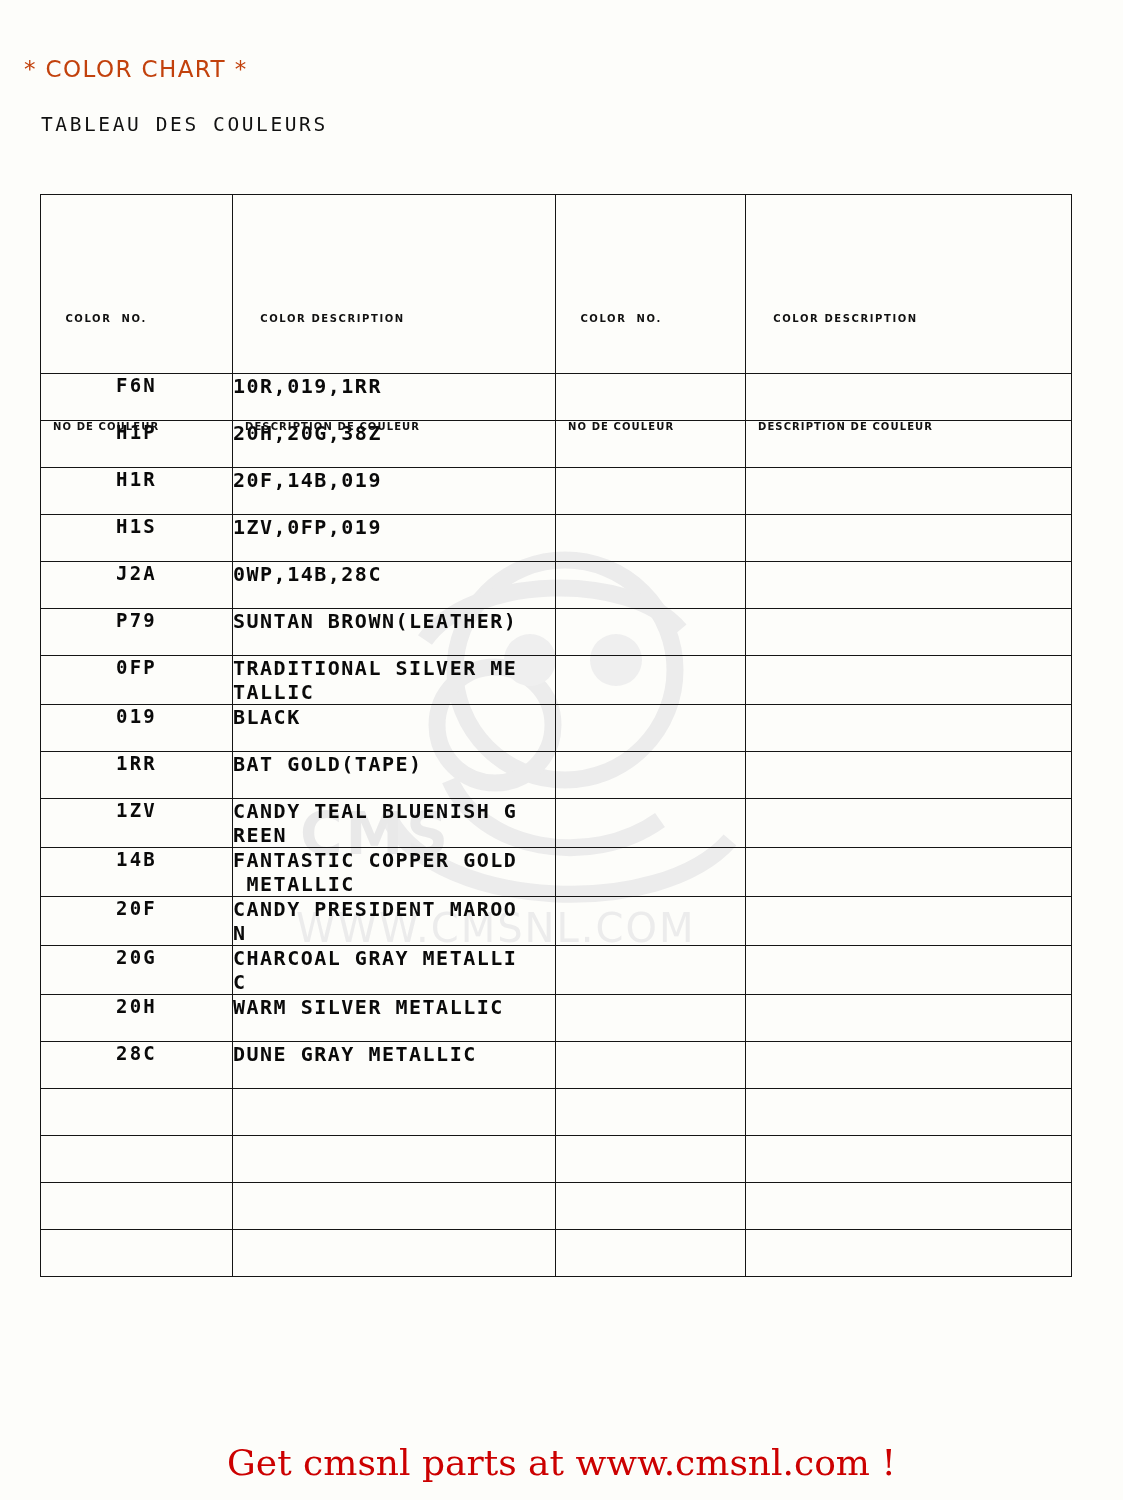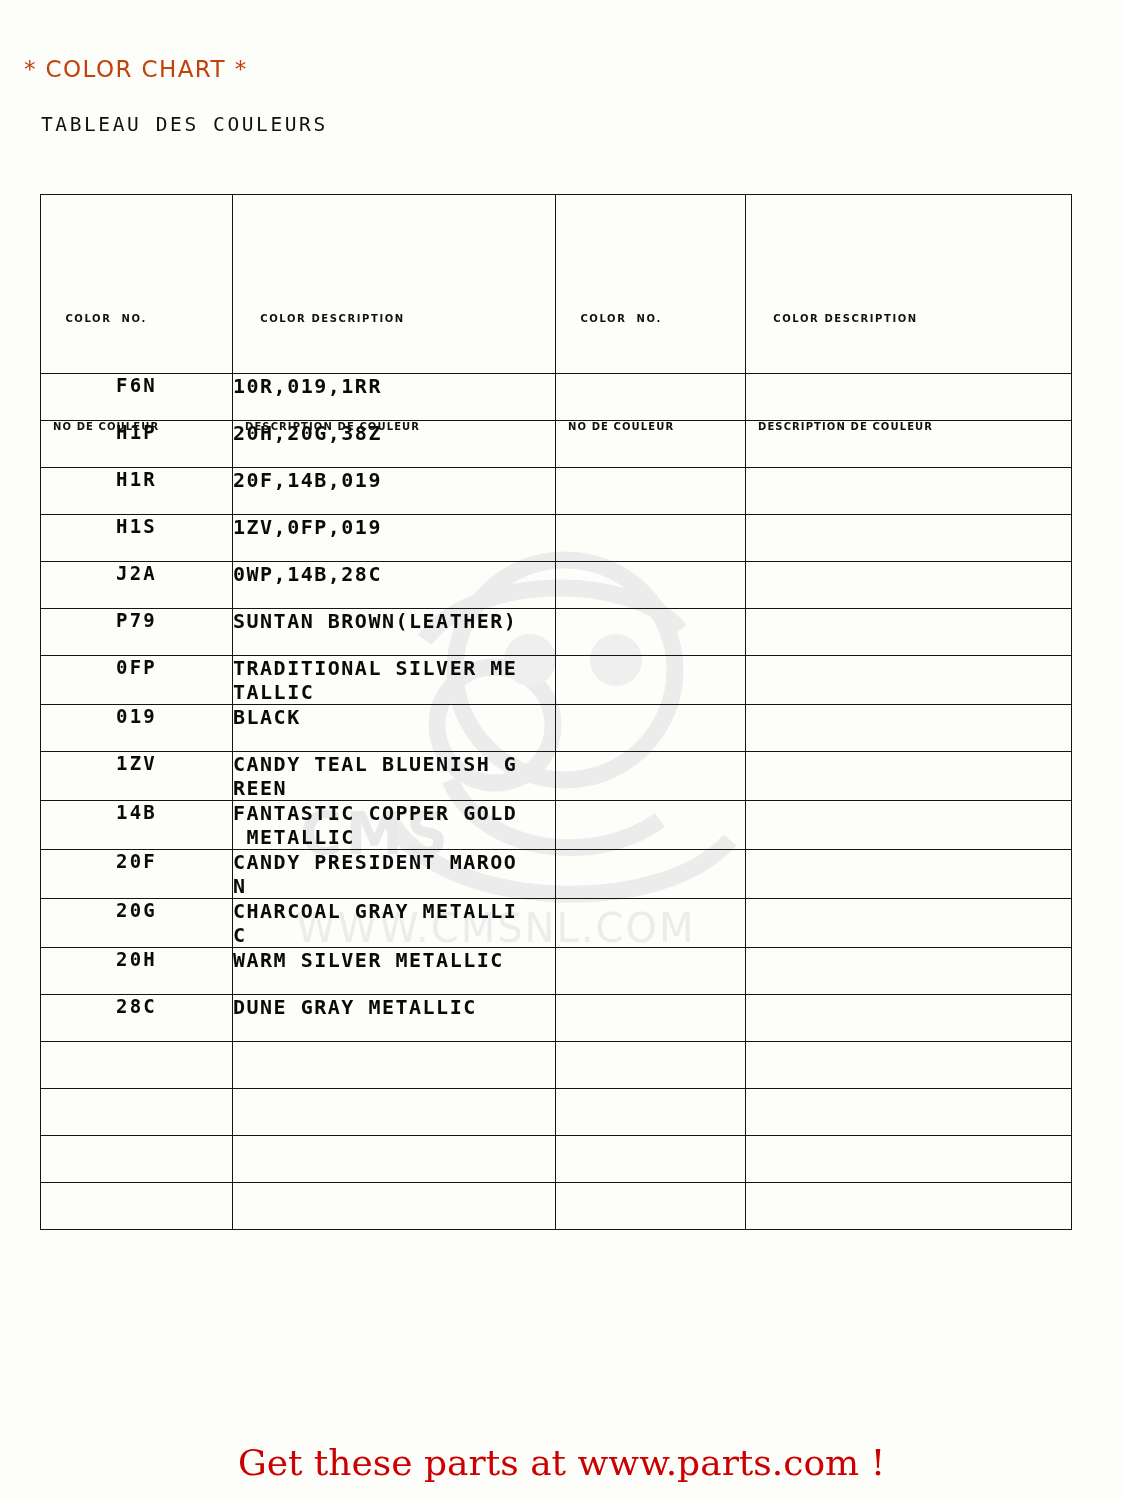--- a/index.html
+++ b/index.html
@@ -261,20 +261,26 @@
         <td class="code-cell"></td>
         <td class="desc-cell"></td>
       </tr>
       <tr class="data-row">
         <td class="code-cell">019</td>
         <td class="desc-cell">BLACK</td>
         <td class="code-cell"></td>
         <td class="desc-cell"></td>
       </tr>
       <tr class="data-row">
+        <td class="code-cell">1RR</td>
+        <td class="desc-cell">BAT GOLD(TAPE)</td>
+        <td class="code-cell"></td>
+        <td class="desc-cell"></td>
+      </tr>
+      <tr class="data-row">
         <td class="code-cell">1ZV</td>
         <td class="desc-cell">CANDY TEAL BLUENISH G
 REEN</td>
         <td class="code-cell"></td>
         <td class="desc-cell"></td>
       </tr>
       <tr class="data-row">
         <td class="code-cell">14B</td>
         <td class="desc-cell">FANTASTIC COPPER GOLD
  METALLIC</td>
@@ -327,13 +333,13 @@
       </tr>
       <tr class="blank-row">
         <td></td>
         <td></td>
         <td></td>
         <td></td>
       </tr>
     </tbody>
 </table>
 
-<div class="footer">Get these parts at www.parts.com !</div>
+<div class="footer">Get cmsnl parts at www.cmsnl.com !</div>
 
 </body></html>

